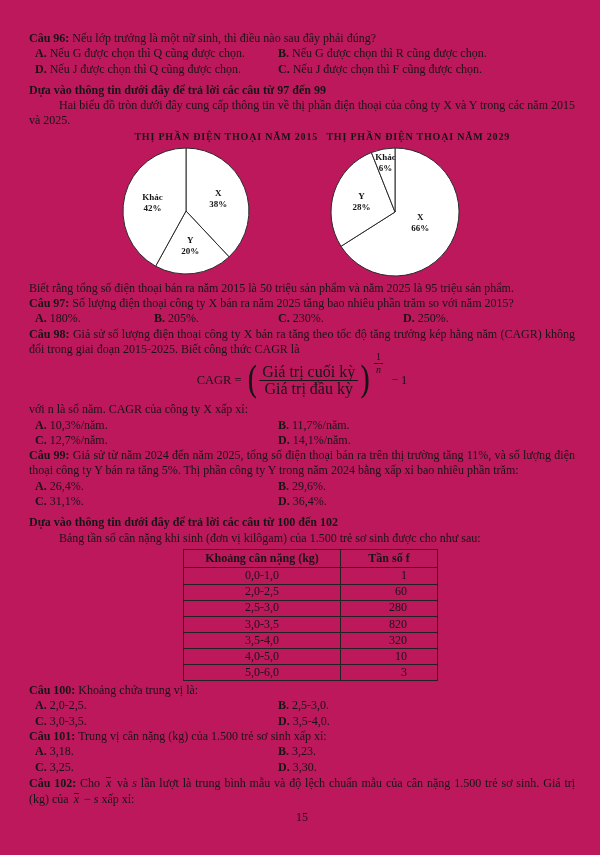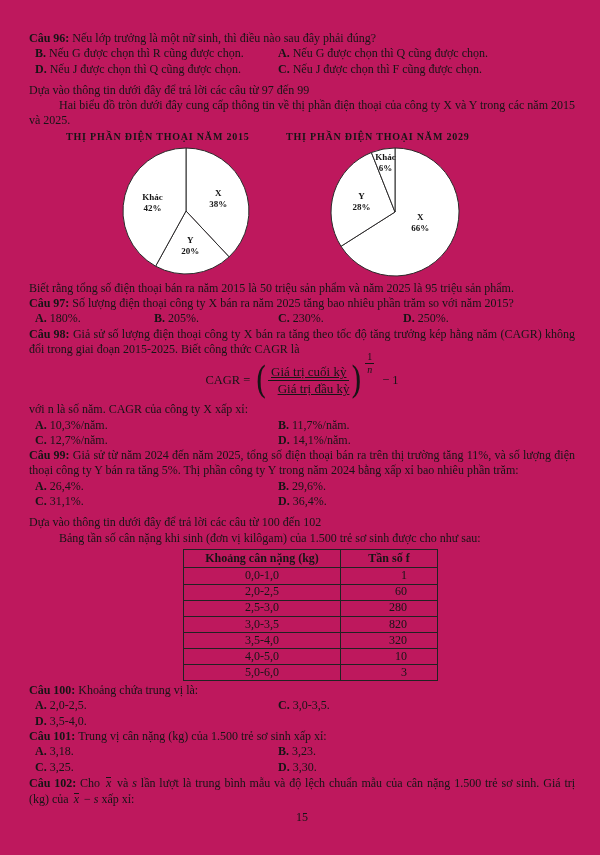--- a/index.html
+++ b/index.html
@@ -5,39 +5,39 @@
   html,body { margin:0; padding:0; background:#e8e8e8; }
   .page {
     position:relative; width:600px; height:855px; background:#be185d;
     font-family:"Liberation Serif","DejaVu Serif",serif;
     font-size:12px; line-height:15.3px; color:#151515; overflow:hidden;
   }
   .content { padding:31px 25px 0 29px; }
   p { margin:0; text-align:justify; }
   b { font-weight:bold; }
   .qlabel { font-weight:bold; }
-  .heading { font-weight:normal; margin-top:6px; }
+  .heading { font-weight:bold; margin-top:6px; }
   .indent { text-indent:30px; }
   .opts { display:grid; padding-left:6px; }
   .opts.two  { grid-template-columns:243px auto; }
   .opts.four { grid-template-columns:119px 124px 125px auto; }
   .opt { white-space:nowrap; overflow:hidden; }
   
   .charts { position:relative; height:150px; margin-top:2px; }
-  .chart-block { position:absolute; top:0; text-align:left;font-family:Liberation Serif, serif; }
+  .chart-block { position:absolute; top:0; text-align:right;font-family:Liberation Serif, serif; }
   .chart-block.left  { left:37px;  width:252px; }
   .chart-block.right { left:257px; width:224px; }
   .chart-title { font-weight:bold; font-size:10px; line-height:12px; letter-spacing:0.8px; white-space:nowrap; }
   .chart-block svg { display:block; margin:3px auto 0 auto; }
   .pie-label { font-size:9px; font-weight:bold; fill:#151515; }
   
   .formula-row { display:flex; justify-content:center; align-items:center; height:44px; margin:1px 0 0 0; font-size:12.5px; }
   .f-lhs { margin-right:4px; }
   .f-paren { font-size:30px; line-height:30px; font-weight:400; transform:scaleY(1.25); margin:0 1px; font-family:"DejaVu Serif",serif; }
-  .f-frac { display:inline-flex; flex-direction:column; text-align:right; line-height:14px; font-size:13px;text-decoration:underline; }
+  .f-frac { display:inline-flex; flex-direction:column; text-align:center; line-height:14px; font-size:16px; }
   .f-num { border-bottom:1px solid #151515; padding:0 3px 1px 3px; }
   .f-den { padding-top:1px; }
   .f-exp { display:inline-flex; flex-direction:column; align-items:center; font-size:10px; line-height:10px; transform:translateY(-17px); margin-left:2px; }
   .f-exp-num { border-bottom:1px solid #151515; padding:0 2px 1px 2px; }
   .f-exp-den { font-style:italic; padding-top:1px; }
   .f-tail { margin-left:8px; }
   
   .freq-table { border-collapse:collapse; margin:3px 0 2px 154px; font-size:12px; }
   .freq-table th, .freq-table td { border:1px solid #222; line-height:13.5px; }
   .freq-table th { font-weight:bold; text-align:center; padding:2px 6px; }
@@ -54,22 +54,22 @@
   .page-number { text-align:center; margin-top:3px; }
 </style>
 </head>
 <body>
 
 <div class="page">
   <div class="content">
 
     <p><span class="qlabel">Câu 96:</span> <span>Nếu lớp trưởng là một nữ sinh, thì điều nào sau đây phải đúng?</span></p>
     <div class="opts two">
+        <span class="opt"><b>A.</b> Nếu G được chọn thì Q cũng được chọn.</span>
         <span class="opt"><b>B.</b> Nếu G được chọn thì R cũng được chọn.</span>
-        <span class="opt"><b>A.</b> Nếu G được chọn thì Q cũng được chọn.</span>
         <span class="opt"><b>D.</b> Nếu J được chọn thì Q cũng được chọn.</span>
         <span class="opt"><b>C.</b> Nếu J được chọn thì F cũng được chọn.</span>
       </div>
 
     <p class="heading">Dựa vào thông tin dưới đây để trả lời các câu từ 97 đến 99</p>
     <p class="indent">Hai biểu đồ tròn dưới đây cung cấp thông tin về thị phần điện thoại của công ty X và Y trong các năm 2015 và 2025.</p>
 
     <div class="charts">
       <div class="chart-block left">
         <div class="chart-title">THỊ PHẦN ĐIỆN THOẠI NĂM 2015</div>
@@ -176,20 +176,21 @@
           <tr>
             <td class="col-range">5,0-6,0</td>
             <td class="col-freq">3</td>
           </tr>
         </tbody>
     </table>
 
     <p><span class="qlabel">Câu 100:</span> <span>Khoảng chứa trung vị là:</span></p>
     <div class="opts two">
         <span class="opt"><b>A.</b> 2,0-2,5.</span>
+        <span class="opt"><b>B.</b> 2,5-3,0.</span>
         <span class="opt"><b>C.</b> 3,0-3,5.</span>
         <span class="opt"><b>D.</b> 3,5-4,0.</span>
       </div>
 
     <p><span class="qlabel">Câu 101:</span> <span>Trung vị cân nặng (kg) của 1.500 trẻ sơ sinh xấp xỉ:</span></p>
     <div class="opts two">
         <span class="opt"><b>A.</b> 3,18.</span>
         <span class="opt"><b>B.</b> 3,23.</span>
         <span class="opt"><b>C.</b> 3,25.</span>
         <span class="opt"><b>D.</b> 3,30.</span>

